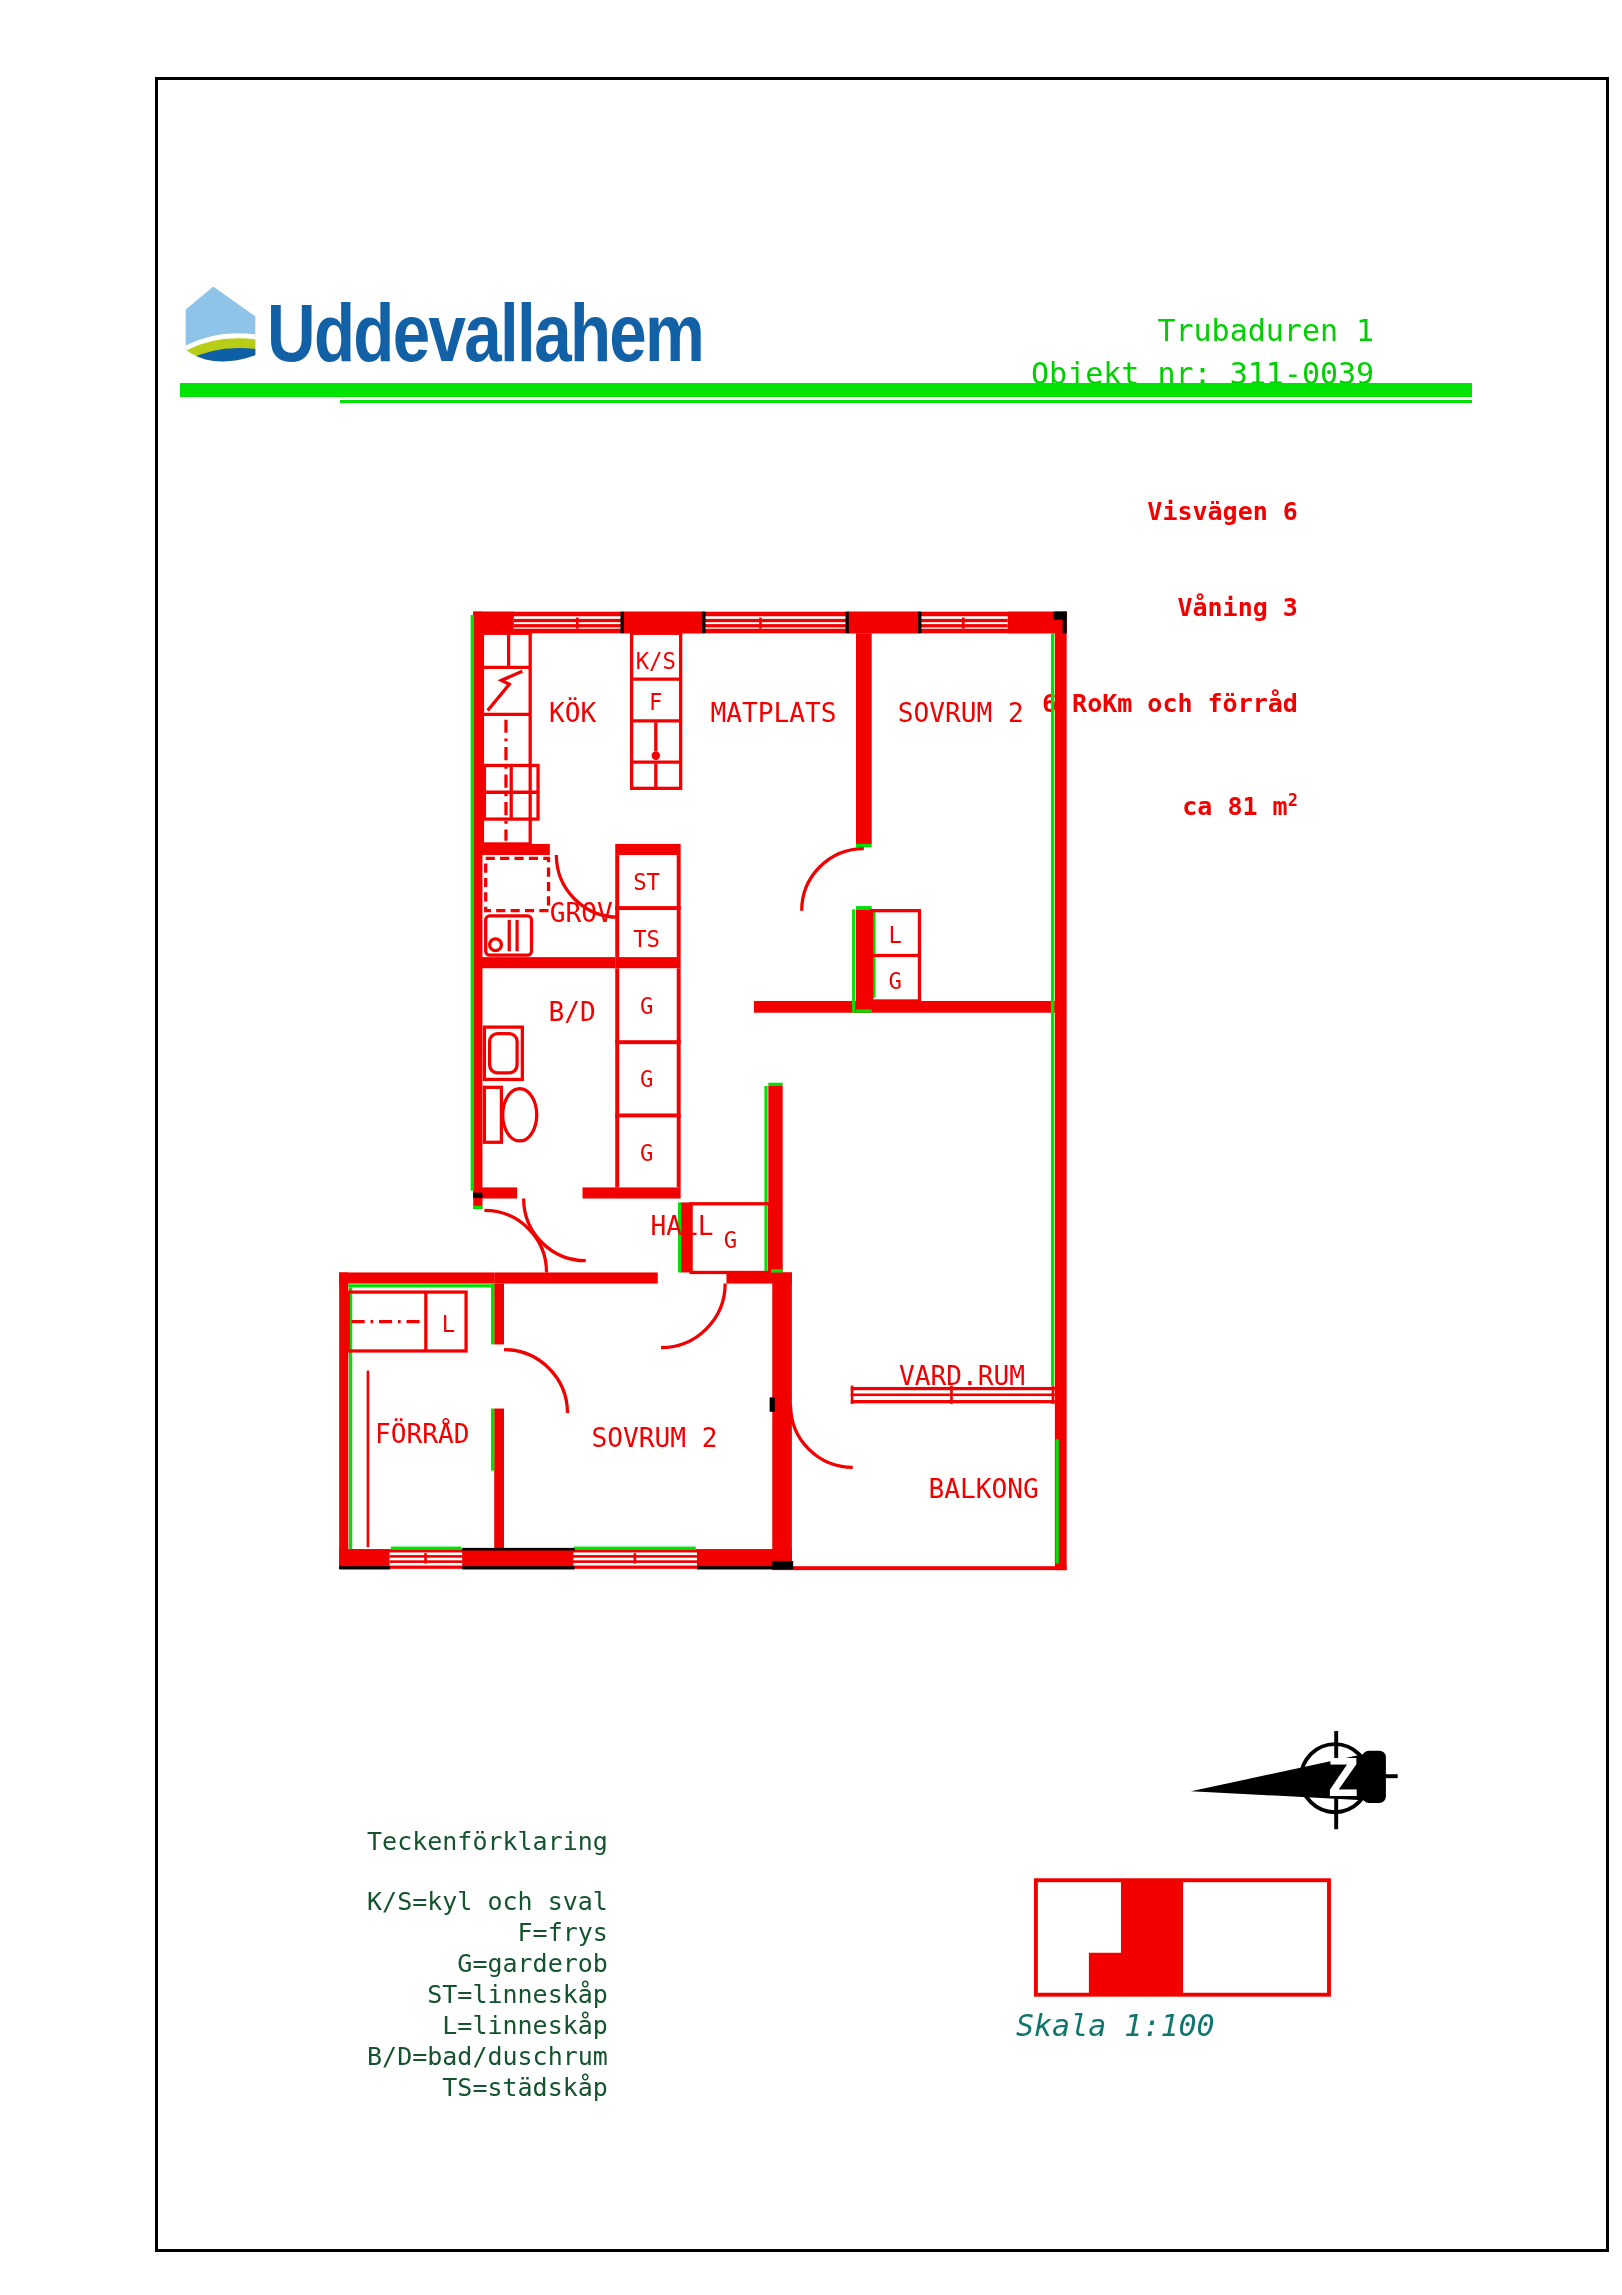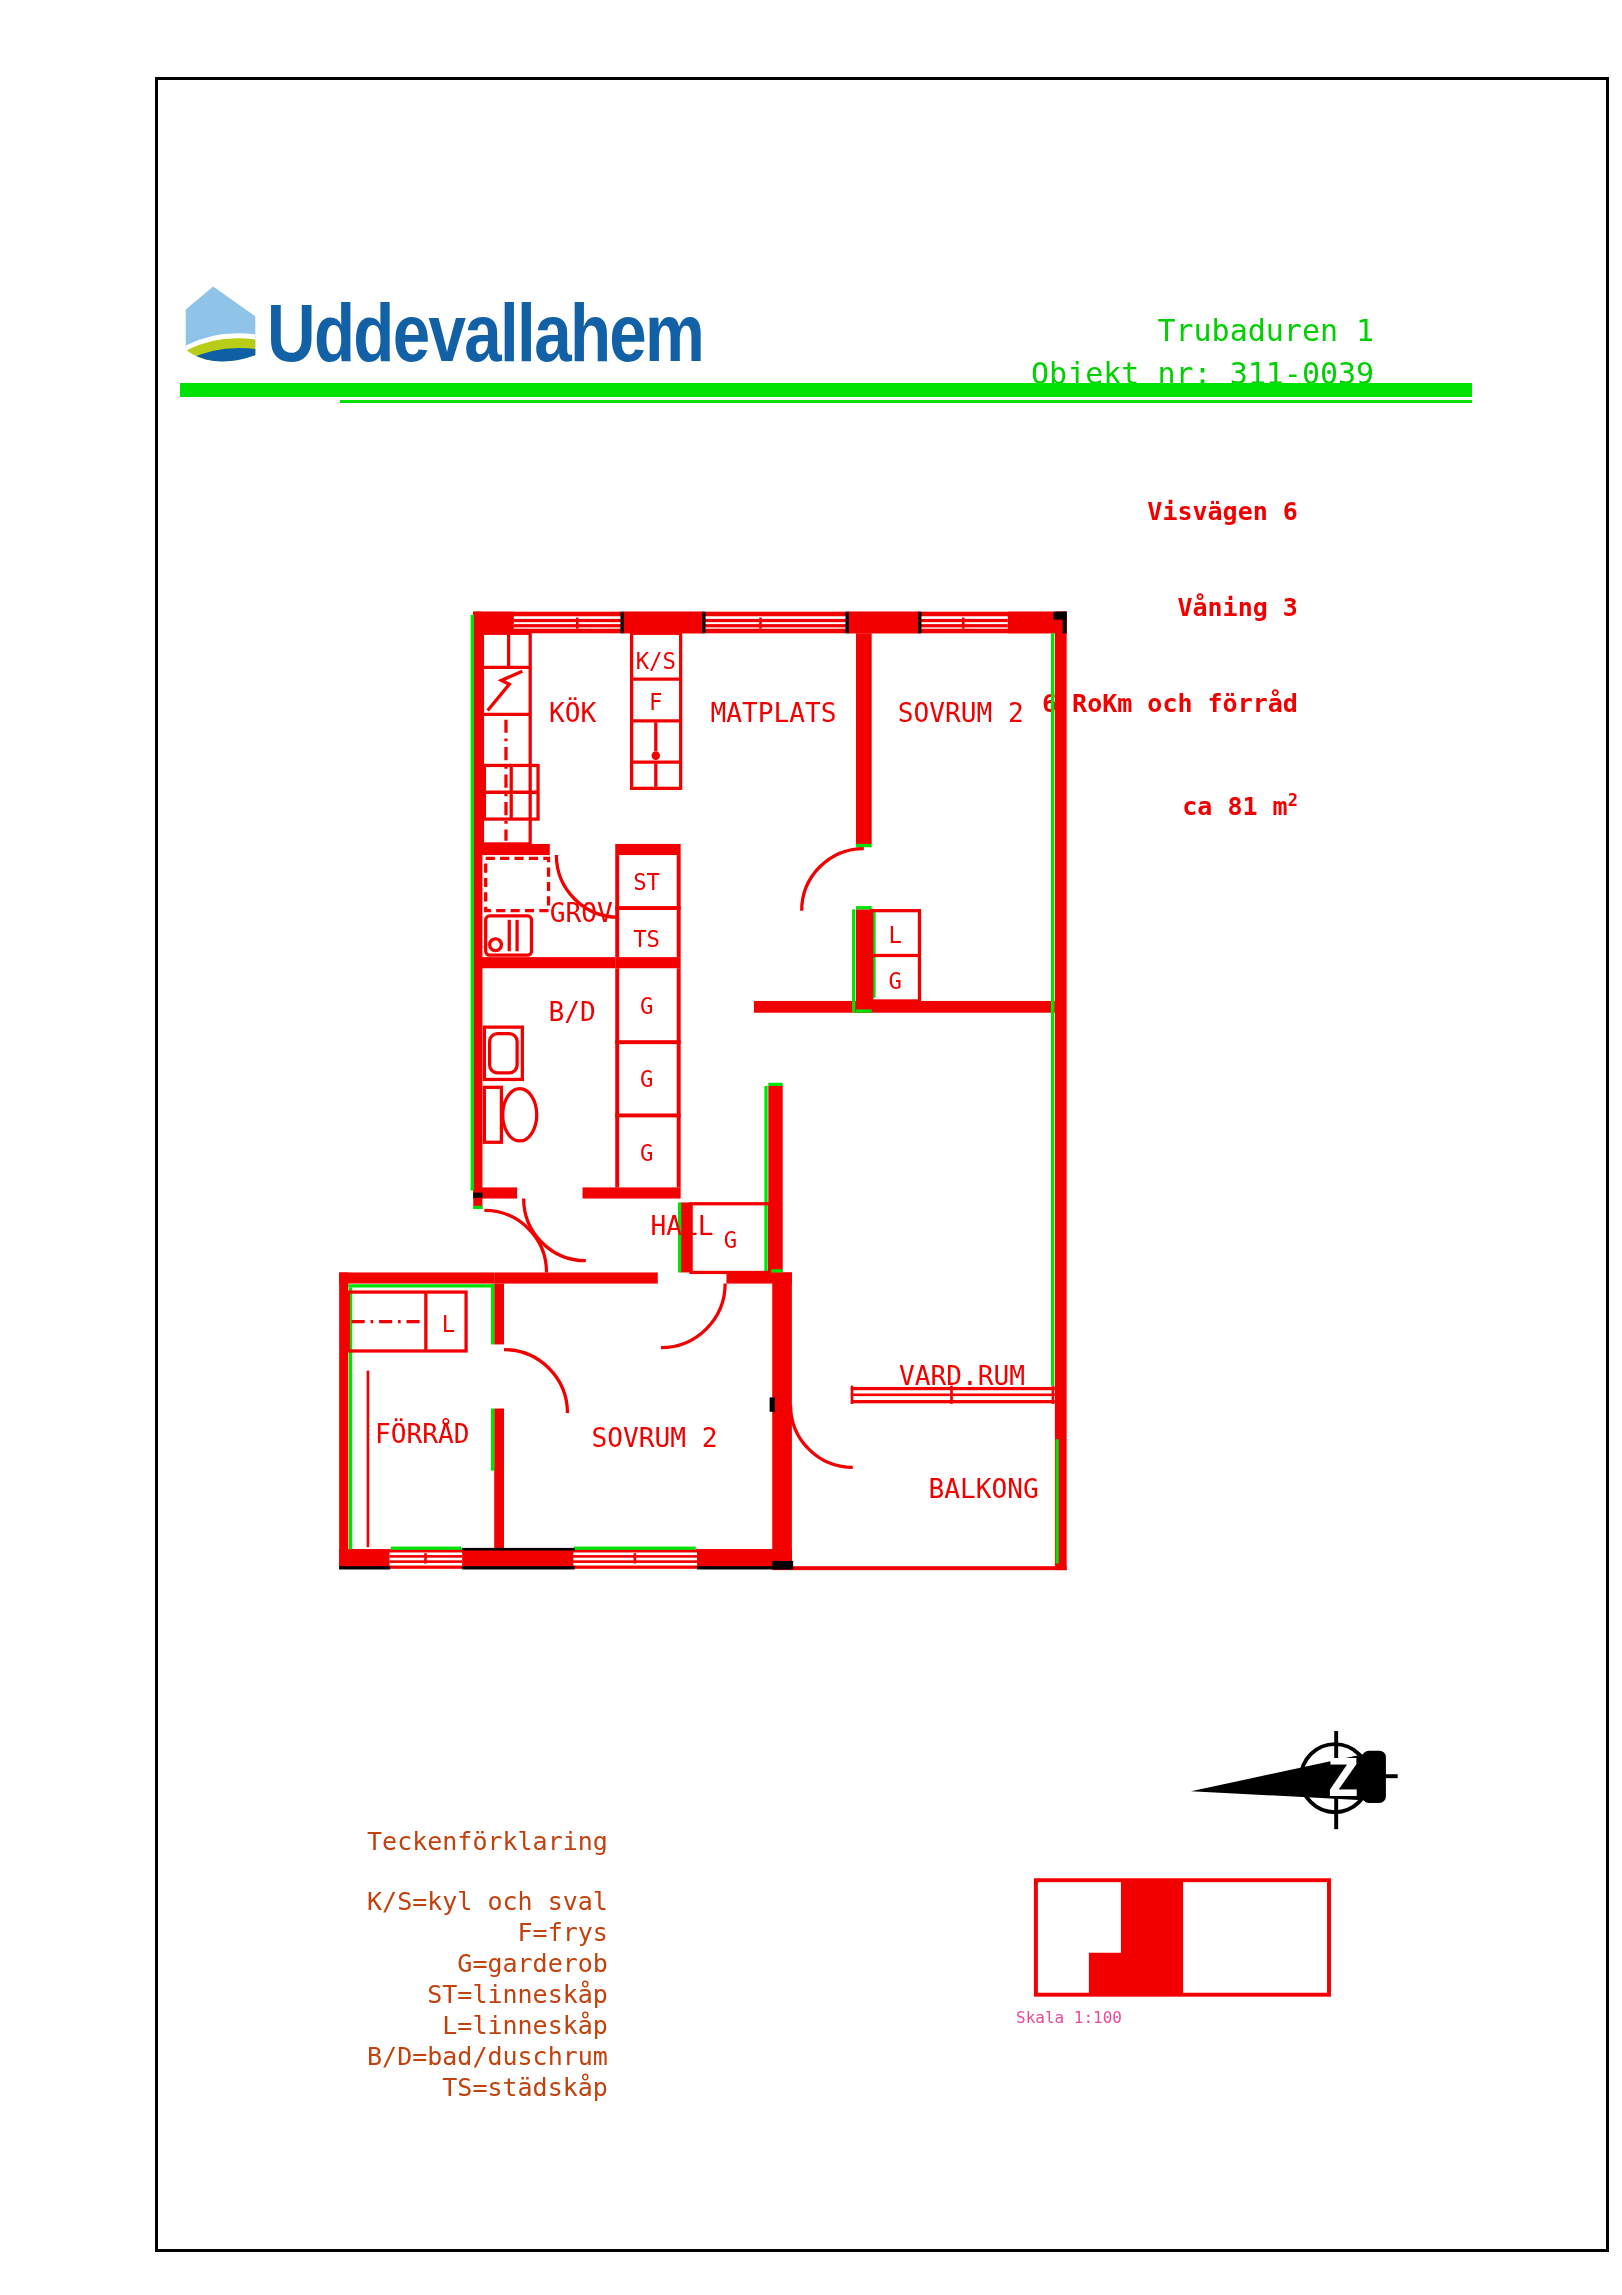--- a/index.html
+++ b/index.html
@@ -8,24 +8,24 @@
   .sheet-border{position:absolute;left:155px;top:77px;width:1448px;height:2169px;
         border:3.3px solid #000;}
   .abs{position:absolute;}
   .wordmark{font-family:"Liberation Sans", sans-serif;font-weight:bold;font-size:82px;
         color:#1260A6;transform:scaleX(.82);transform-origin:left top;line-height:1;
         letter-spacing:-2px;white-space:nowrap;}
   .green-title{color:#00CF00;font-size:30px;line-height:43px;white-space:pre;margin-top:28px;}
   .green-bar{background:#00E104;}
   .red-info{color:#F20000;font-size:25px;line-height:32px;white-space:pre;font-weight:bold;}
   .red-info sup{font-size:17px;}
-  .legend{color:#c2410c;font-size:25px;line-height:31px;}
+  .legend{color:#14532d;font-size:25px;line-height:31px;}
   .legend .title{margin-bottom:29px;}
   .legend .abbr{display:inline-block;width:4ch;}
-  .scale-label{color:#ec4899;font-size:16px;white-space:pre;}
+  .scale-label{color:#0f766e;font-size:30px;white-space:pre;font-style:italic;}
   svg text{font-family:"DejaVu Sans Mono", monospace;}
 </style>
 </head>
 <body>
 
 <div class="page">
 
   <div class="sheet-border abs"></div>
 
   <div class="abs" style="left:184px;top:283px;width:73px;height:85px;">

